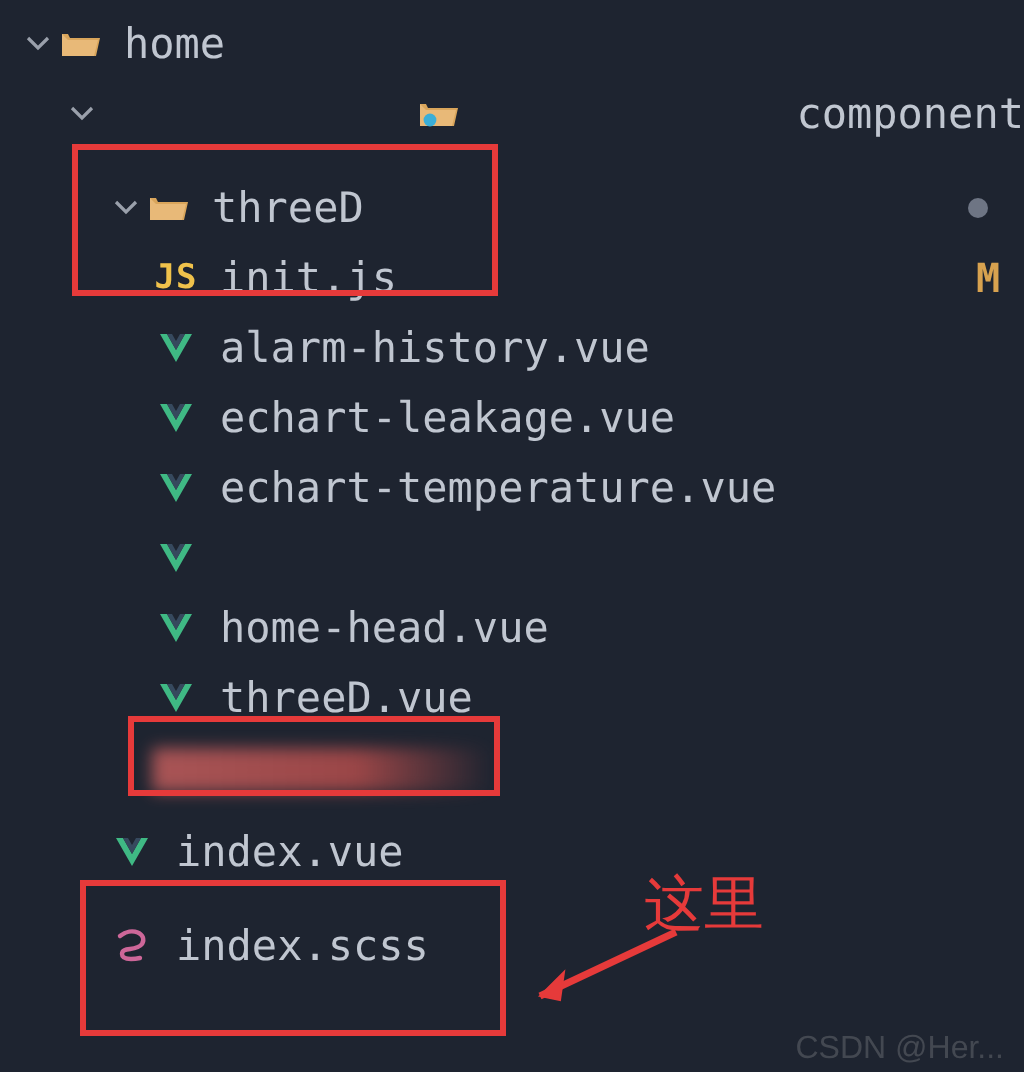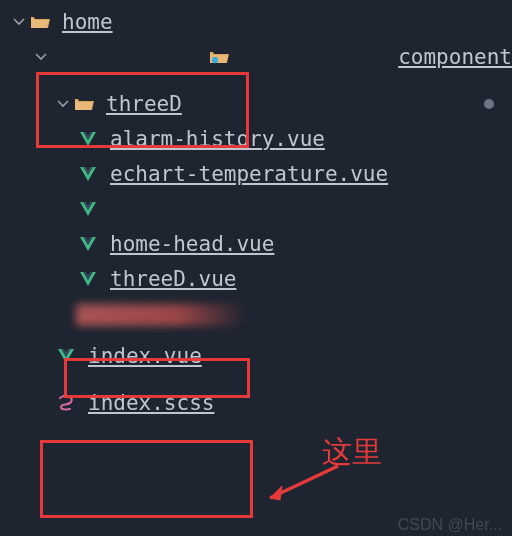--- a/index.html
+++ b/index.html
@@ -6,21 +6,21 @@
   body {
     width: 512px;
     height: 536px;
     background: #1e2430;
     font-family: "Consolas", "Microsoft YaHei", monospace;
     color: #c0c6d0;
     font-size: 21px;
     overflow: hidden;
     position: relative;
   }
-  .tree { padding-top: 4px; text-decoration: underline; }
+  .tree { padding-top: 4px; }
   .row {
     display: flex;
     align-items: center;
     height: 35px;
     white-space: nowrap;
     position: relative;
   }
   .arrow {
     width: 18px;
     display: inline-flex;
@@ -167,30 +167,43 @@
       </span>
     <span class="ico">
         <svg viewBox="0 0 20 18">
           <use href="#folder-open"></use>
         </svg>
       </span>
     <span class="label">threeD</span>
     <span class="status-dot"></span>
   </div>
 
+  <div class="row indent-3">
+    <span class="js-badge">JS</span>
+    <span class="label">init.js</span>
+    <span class="status-m">M</span>
+  </div>
 
   <div class="row indent-3">
     <span class="ico">
         <svg viewBox="0 0 20 18">
           <use href="#vue-logo"></use>
         </svg>
       </span>
     <span class="label">alarm-history.vue</span>
   </div>
 
+  <div class="row indent-3">
+    <span class="ico">
+        <svg viewBox="0 0 20 18">
+          <use href="#vue-logo"></use>
+        </svg>
+      </span>
+    <span class="label">echart-leakage.vue</span>
+  </div>
 
   <div class="row indent-3">
     <span class="ico">
         <svg viewBox="0 0 20 18">
           <use href="#vue-logo"></use>
         </svg>
       </span>
     <span class="label">echart-temperature.vue</span>
   </div>
 

